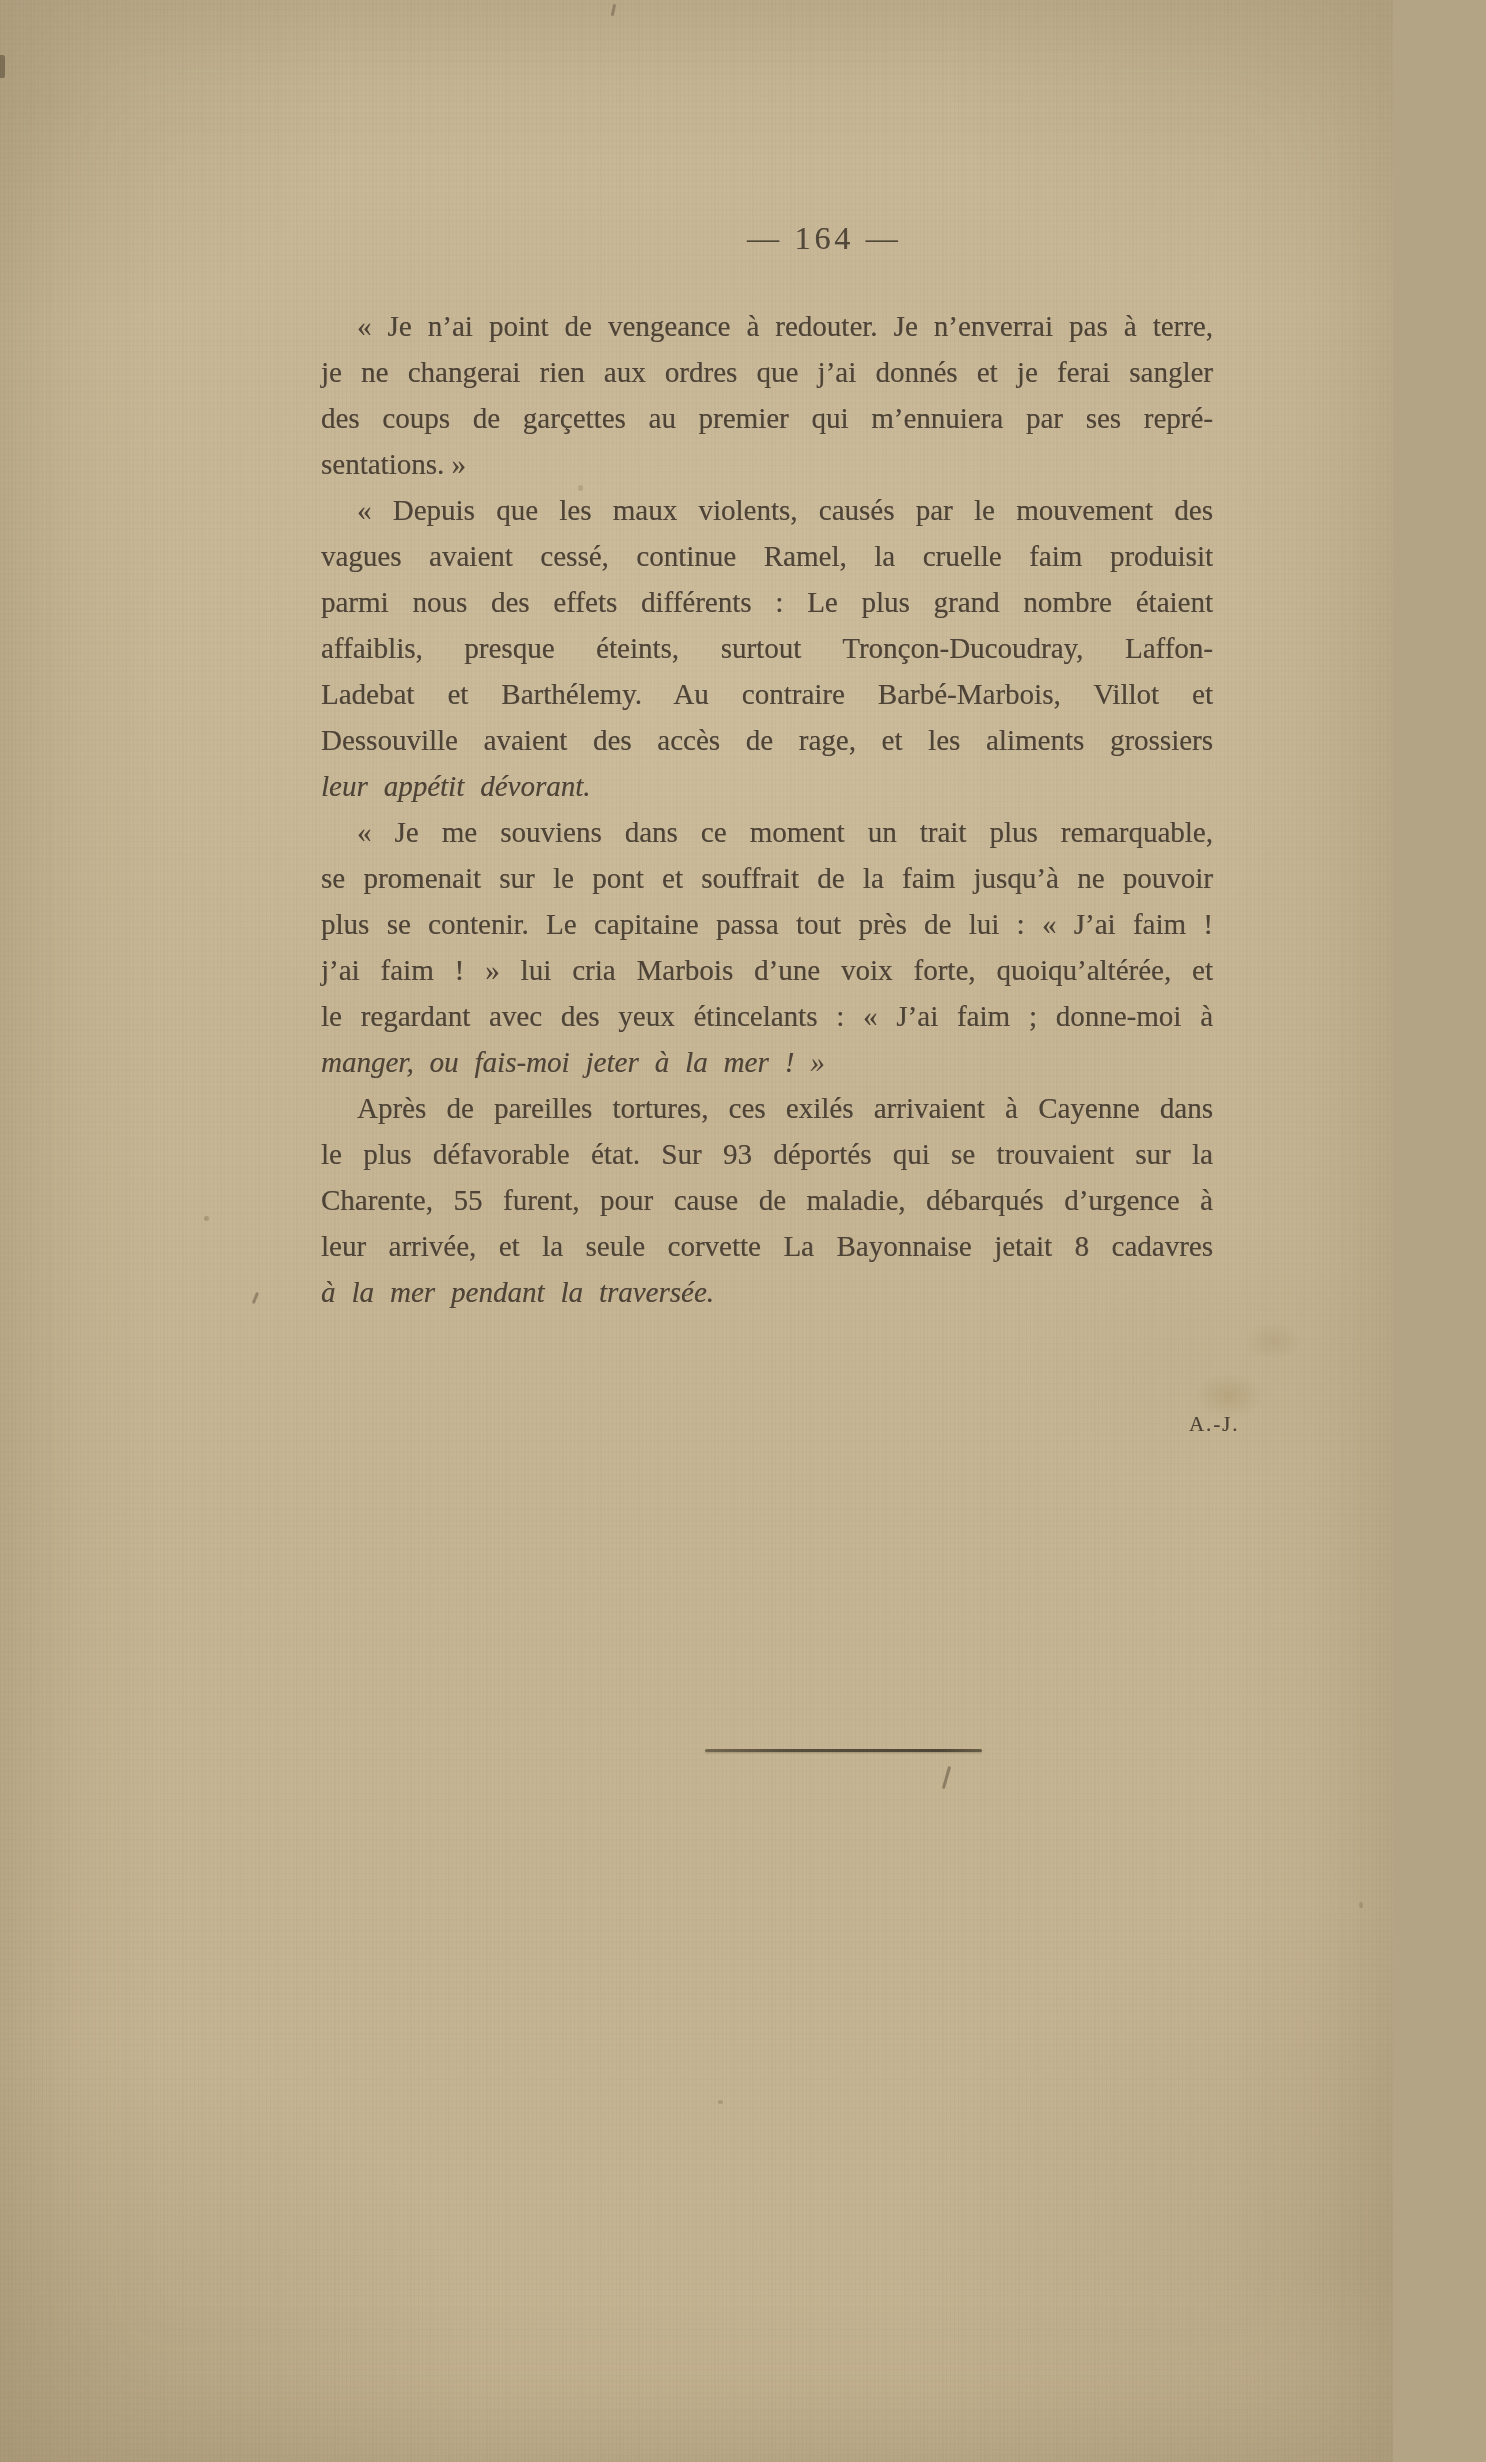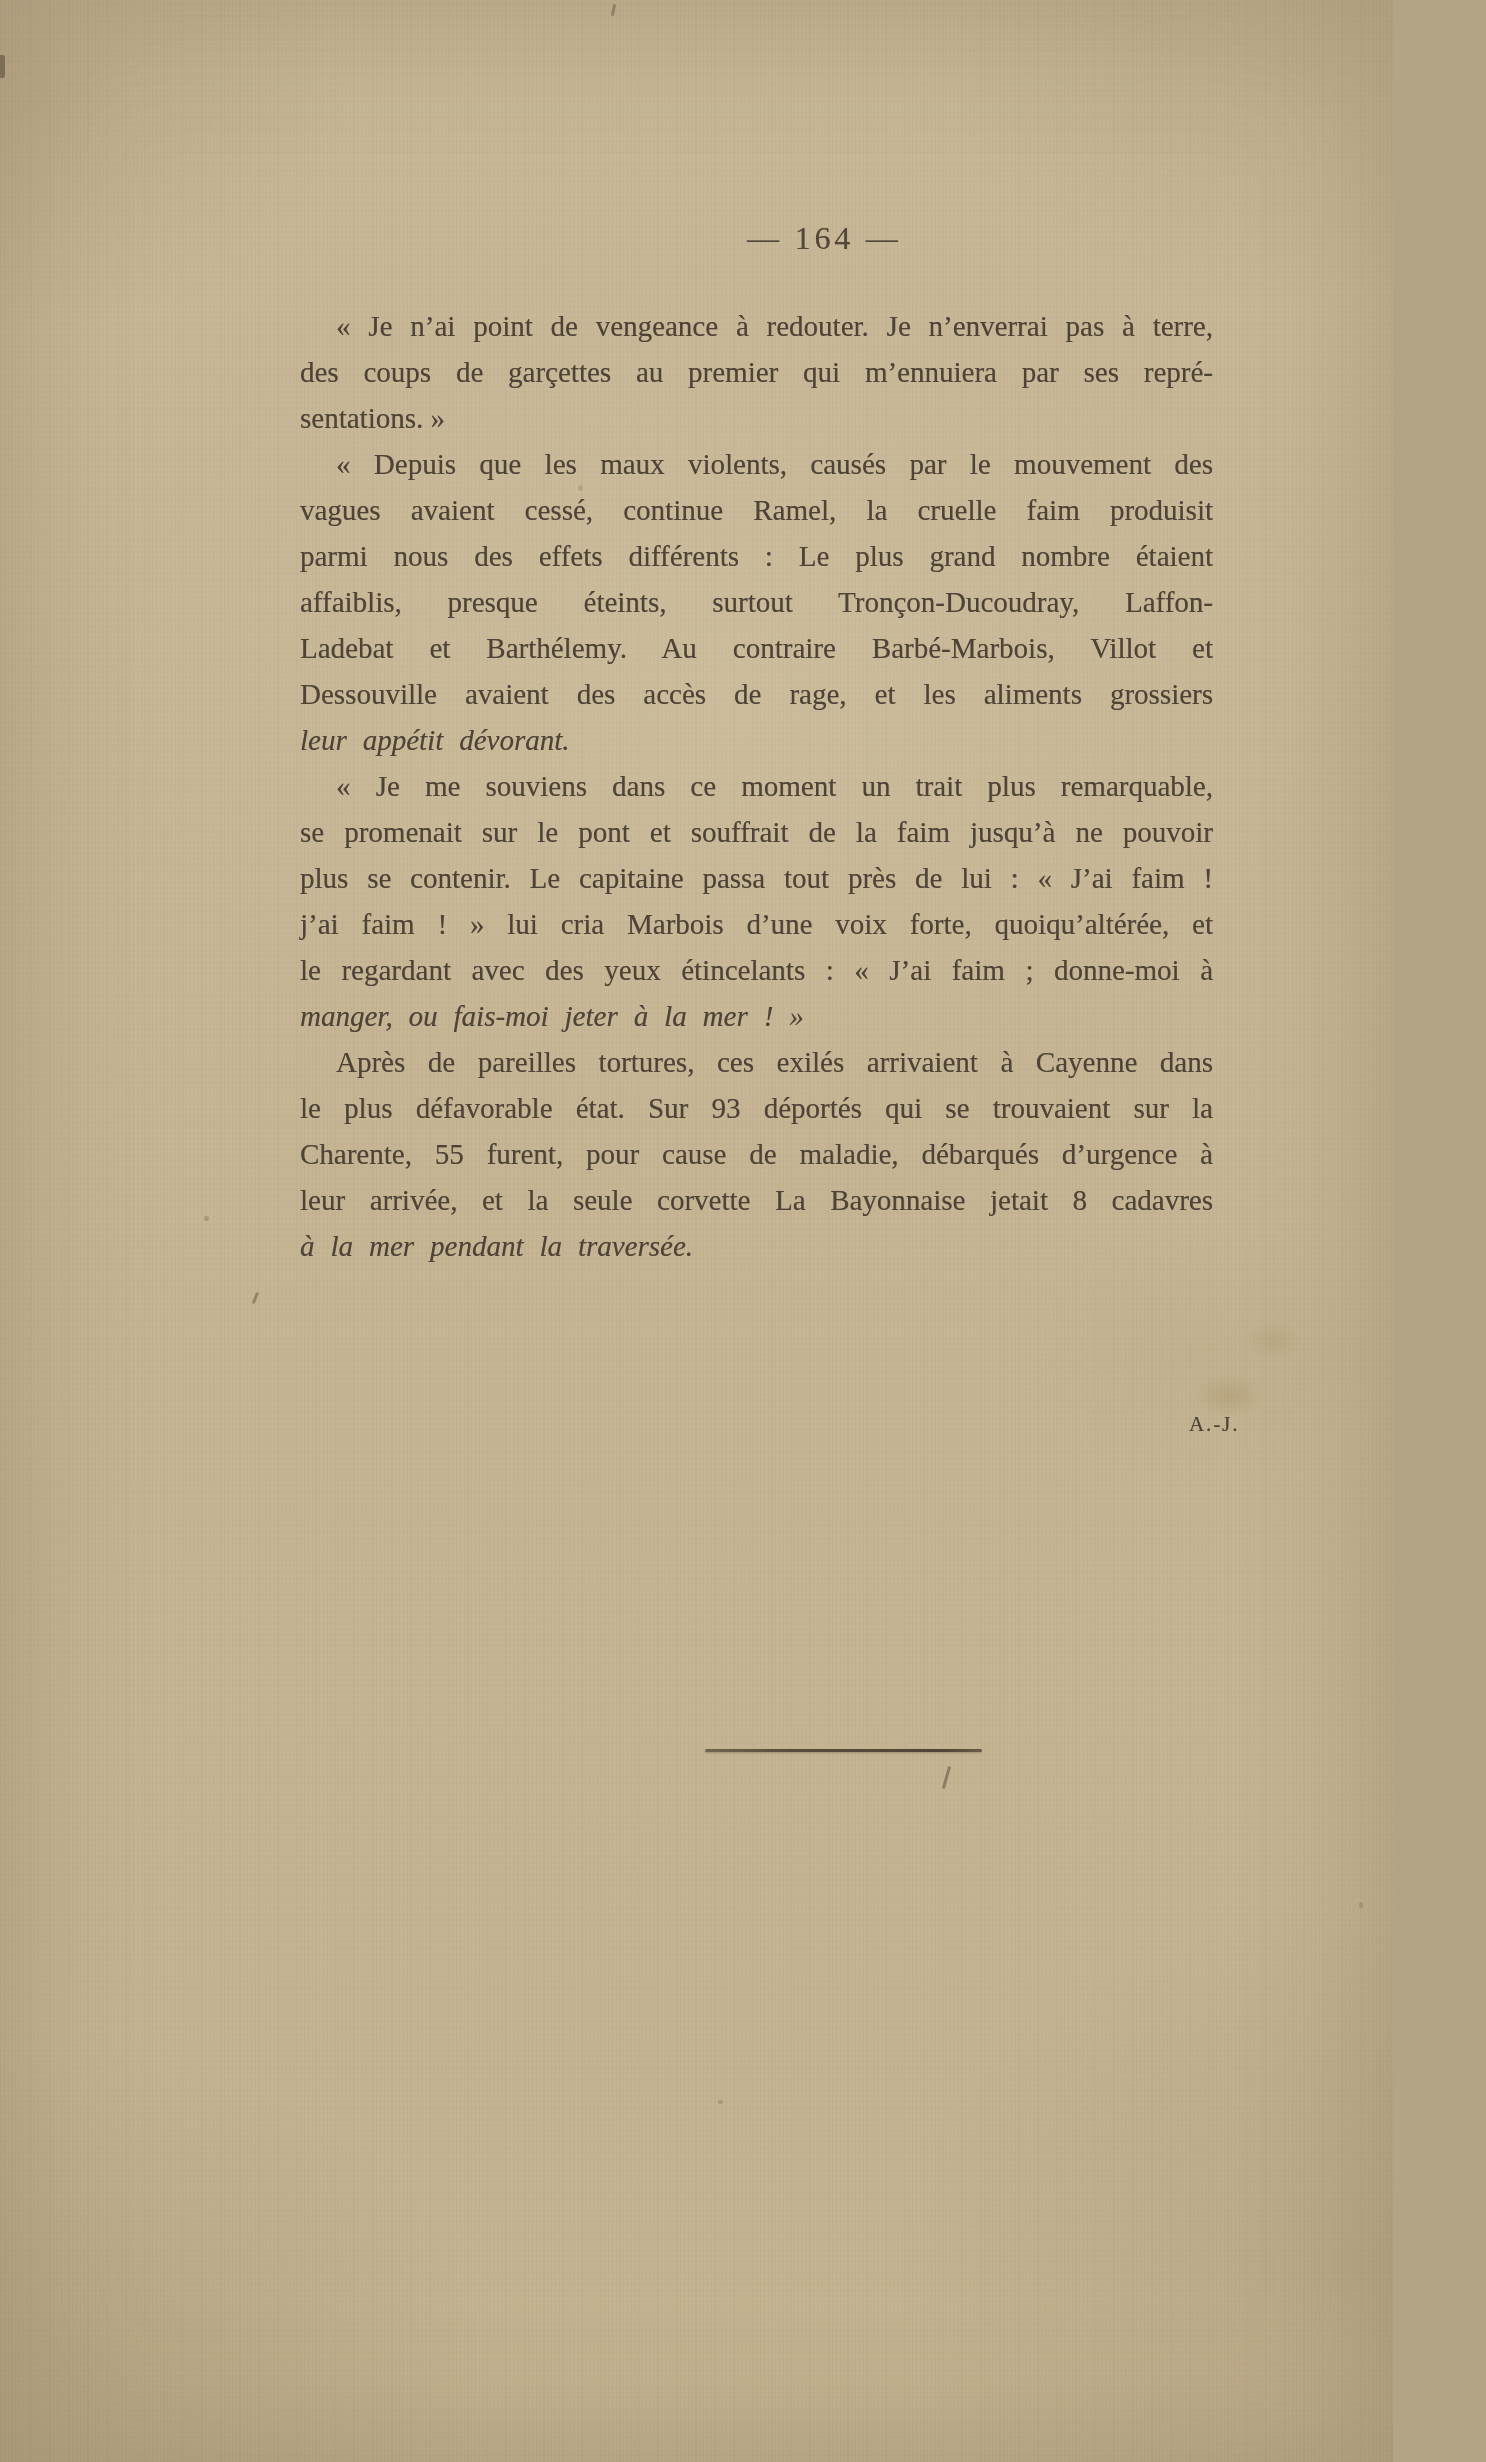--- a/index.html
+++ b/index.html
@@ -24,21 +24,21 @@
   .page-header{
     position:absolute; top:220px; left:747px;
     font-size:32px; letter-spacing:3.8px; white-space:nowrap;
     color:#52483a; text-shadow:0.3px 0.4px 0.6px rgba(80,70,55,0.55);
   }
   .text-block{
     position:absolute; top:303px; left:300px; width:913px;
     font-size:29px; line-height:46px;
     text-shadow:0.3px 0.4px 0.6px rgba(80,70,55,0.5);
   }
-  .ln{ text-align:justify; text-align-last:justify; }
+  .ln{ text-align:justify; text-align-last:justify;margin-left:21px; }
   .ln.last{ text-align-last:left; }
   .ln.indent{ text-indent:36px; }
   .ln.spread{ word-spacing:0.30em;font-style:italic; }
   .it{ }
   .signature{
     position:absolute; top:1412px; left:1189px;
     font-size:21px; letter-spacing:1.9px;
     text-shadow:0.3px 0.4px 0.6px rgba(80,70,55,0.5);
   }
   .divider{
@@ -67,20 +67,21 @@
   .a-speck4{ top:485px; left:578px; width:5.1px; height:6.4px; border-radius:50%; background:rgba(110,92,62,0.22); }
 </style>
 </head>
 <body>
 
 <div class="page">
   <div class="page-header">— 164 —</div>
 
   <div class="text-block" id="text-block">
       <div class="ln indent"><span>« Je n’ai point de vengeance à redouter. Je n’enverrai pas à terre,</span></div>
+      <div class="ln"><span>je ne changerai rien aux ordres que j’ai donnés et je ferai sangler</span></div>
       <div class="ln"><span>des coups de garçettes au premier qui m’ennuiera par ses repré-</span></div>
       <div class="ln last"><span>sentations. »</span></div>
       <div class="ln indent"><span>« Depuis que les maux violents, causés par le mouvement des</span></div>
       <div class="ln"><span>vagues avaient cessé, continue Ramel, la cruelle faim produisit</span></div>
       <div class="ln"><span>parmi nous des effets différents : Le plus grand nombre étaient</span></div>
       <div class="ln"><span>affaiblis, presque éteints, surtout Tronçon-Ducoudray, Laffon-</span></div>
       <div class="ln"><span>Ladebat et Barthélemy. Au contraire Barbé-Marbois, Villot et</span></div>
       <div class="ln"><span>Dessouville avaient des accès de rage, et les aliments grossiers</span></div>
       <div class="ln last spread"><span>leur appétit dévorant.</span></div>
       <div class="ln indent"><span>« Je me souviens dans ce moment un trait plus remarquable,</span></div>

